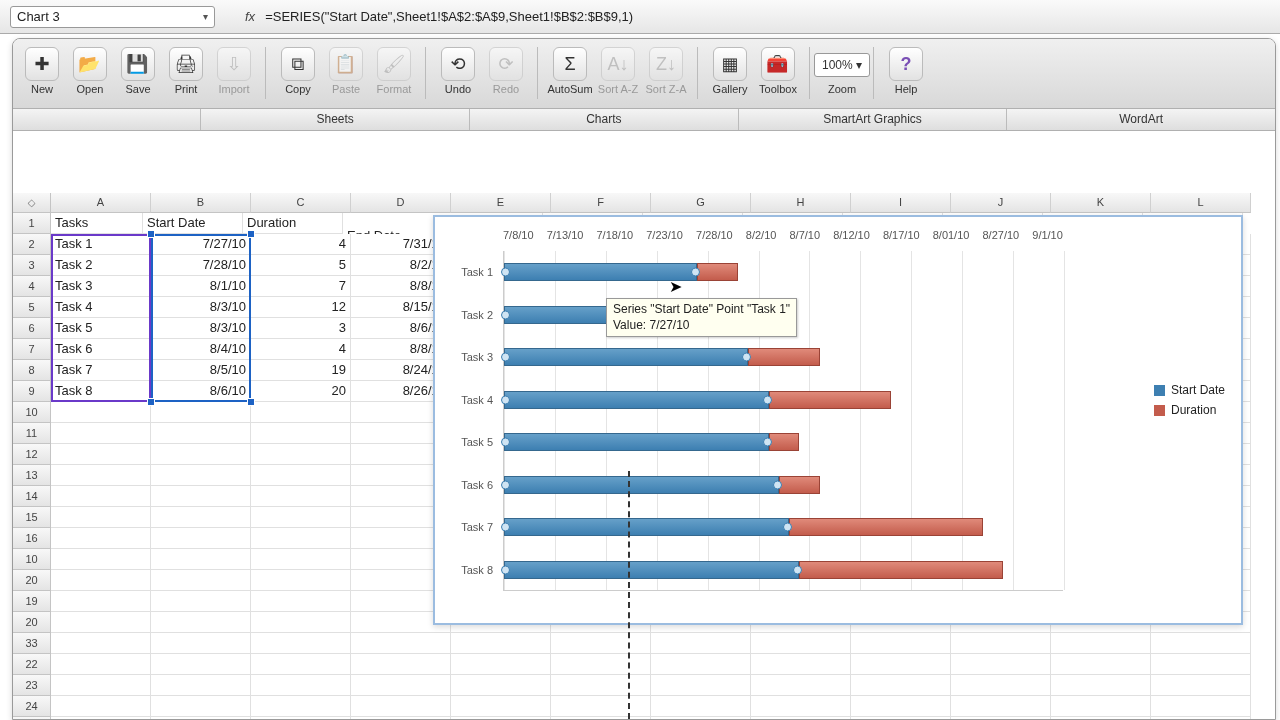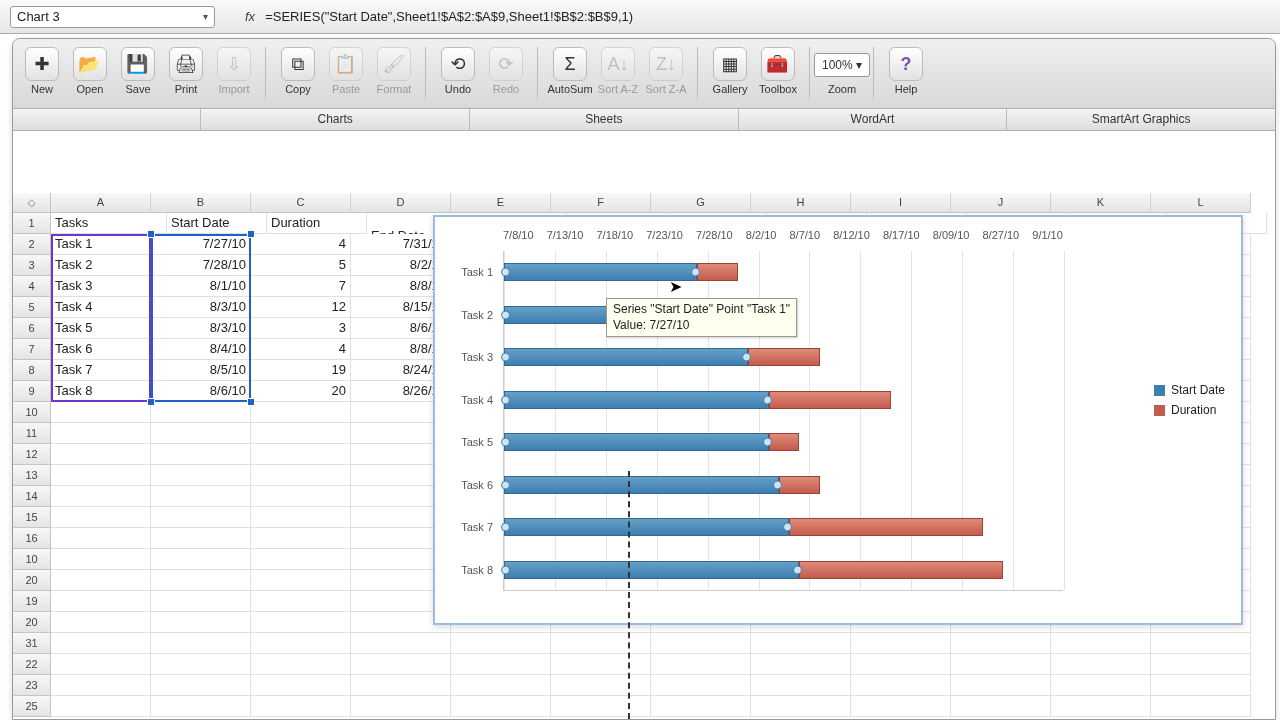--- a/index.html
+++ b/index.html
@@ -142,24 +142,24 @@
     </div>
     <div class="tsep"></div>
     <div class="tbtn">
         <div class="iconbox" style="color:#7a4fb5;font-weight:bold;">?</div>
         <span>Help</span>
       </div>
   </div>
 
   <div class="tabs-ribbon">
     <div class="rtab first"></div>
+    <div class="rtab">Sheets</div>
     <div class="rtab">Charts</div>
-    <div class="rtab">Sheets</div>
+    <div class="rtab">SmartArt Graphics</div>
     <div class="rtab">WordArt</div>
-    <div class="rtab">SmartArt Graphics</div>
   </div>
 
   <div class="sheet-area" id="sheet-area">
       <div style="position:absolute;inset:0;">
         <div class="colhdr-row" style="height:20px;display:flex;">
           <div class="corner">◇</div>
           <div class="colhdr" style="width:100px;">A</div>
           <div class="colhdr" style="width:100px;">B</div>
           <div class="colhdr" style="width:100px;">C</div>
           <div class="colhdr" style="width:100px;">D</div>
@@ -167,21 +167,21 @@
           <div class="colhdr" style="width:100px;">F</div>
           <div class="colhdr" style="width:100px;">G</div>
           <div class="colhdr" style="width:100px;">H</div>
           <div class="colhdr" style="width:100px;">I</div>
           <div class="colhdr" style="width:100px;">J</div>
           <div class="colhdr" style="width:100px;">K</div>
           <div class="colhdr" style="width:100px;">L</div>
         </div>
         <div class="data-row">
           <div class="rownum">1</div>
-          <div class="cell " style="width:116px;">Tasks</div>
+          <div class="cell " style="width:92px;">Tasks</div>
           <div class="cell " style="width:100px;">Start Date</div>
           <div class="cell " style="width:100px;">Duration</div>
           <div class="cell " style="width:100px;margin-top:13px;">End Date</div>
           <div class="cell " style="width:100px;"></div>
           <div class="cell " style="width:100px;"></div>
           <div class="cell " style="width:100px;"></div>
           <div class="cell " style="width:100px;"></div>
           <div class="cell " style="width:100px;"></div>
           <div class="cell " style="width:100px;"></div>
           <div class="cell " style="width:100px;"></div>
@@ -466,21 +466,21 @@
           <div class="cell " style="width:100px;"></div>
           <div class="cell " style="width:100px;"></div>
           <div class="cell " style="width:100px;"></div>
           <div class="cell " style="width:100px;"></div>
           <div class="cell " style="width:100px;"></div>
           <div class="cell " style="width:100px;"></div>
           <div class="cell " style="width:100px;"></div>
           <div class="cell " style="width:100px;"></div>
         </div>
         <div class="data-row">
-          <div class="rownum">31</div>
+          <div class="rownum">33</div>
           <div class="cell " style="width:100px;"></div>
           <div class="cell " style="width:100px;"></div>
           <div class="cell " style="width:100px;"></div>
           <div class="cell " style="width:100px;"></div>
           <div class="cell " style="width:100px;"></div>
           <div class="cell " style="width:100px;"></div>
           <div class="cell " style="width:100px;"></div>
           <div class="cell " style="width:100px;"></div>
           <div class="cell " style="width:100px;"></div>
           <div class="cell " style="width:100px;"></div>
@@ -497,20 +497,35 @@
           <div class="cell " style="width:100px;"></div>
           <div class="cell " style="width:100px;"></div>
           <div class="cell " style="width:100px;"></div>
           <div class="cell " style="width:100px;"></div>
           <div class="cell " style="width:100px;"></div>
           <div class="cell " style="width:100px;"></div>
           <div class="cell " style="width:100px;"></div>
         </div>
         <div class="data-row">
           <div class="rownum">23</div>
+          <div class="cell " style="width:100px;"></div>
+          <div class="cell " style="width:100px;"></div>
+          <div class="cell " style="width:100px;"></div>
+          <div class="cell " style="width:100px;"></div>
+          <div class="cell " style="width:100px;"></div>
+          <div class="cell " style="width:100px;"></div>
+          <div class="cell " style="width:100px;"></div>
+          <div class="cell " style="width:100px;"></div>
+          <div class="cell " style="width:100px;"></div>
+          <div class="cell " style="width:100px;"></div>
+          <div class="cell " style="width:100px;"></div>
+          <div class="cell " style="width:100px;"></div>
+        </div>
+        <div class="data-row">
+          <div class="rownum">24</div>
           <div class="cell " style="width:100px;"></div>
           <div class="cell " style="width:100px;"></div>
           <div class="cell " style="width:100px;"></div>
           <div class="cell " style="width:100px;"></div>
           <div class="cell " style="width:100px;"></div>
           <div class="cell " style="width:100px;"></div>
           <div class="cell " style="width:100px;"></div>
           <div class="cell " style="width:100px;"></div>
           <div class="cell " style="width:100px;"></div>
           <div class="cell " style="width:100px;"></div>
@@ -544,21 +559,21 @@
           <div class="x-ticks">
             <span>7/8/10</span>
             <span>7/13/10</span>
             <span>7/18/10</span>
             <span>7/23/10</span>
             <span>7/28/10</span>
             <span>8/2/10</span>
             <span>8/7/10</span>
             <span>8/12/10</span>
             <span>8/17/10</span>
-            <span>8/09/10</span>
+            <span>8/01/10</span>
             <span>8/27/10</span>
             <span>9/1/10</span>
           </div>
           <div class="plot">
             <div class="gridline" style="left:0px;"></div>
             <div class="gridline" style="left:50.909090909090914px;"></div>
             <div class="gridline" style="left:101.81818181818183px;"></div>
             <div class="gridline" style="left:152.72727272727272px;"></div>
             <div class="gridline" style="left:203.63636363636365px;"></div>
             <div class="gridline" style="left:254.54545454545453px;"></div>

